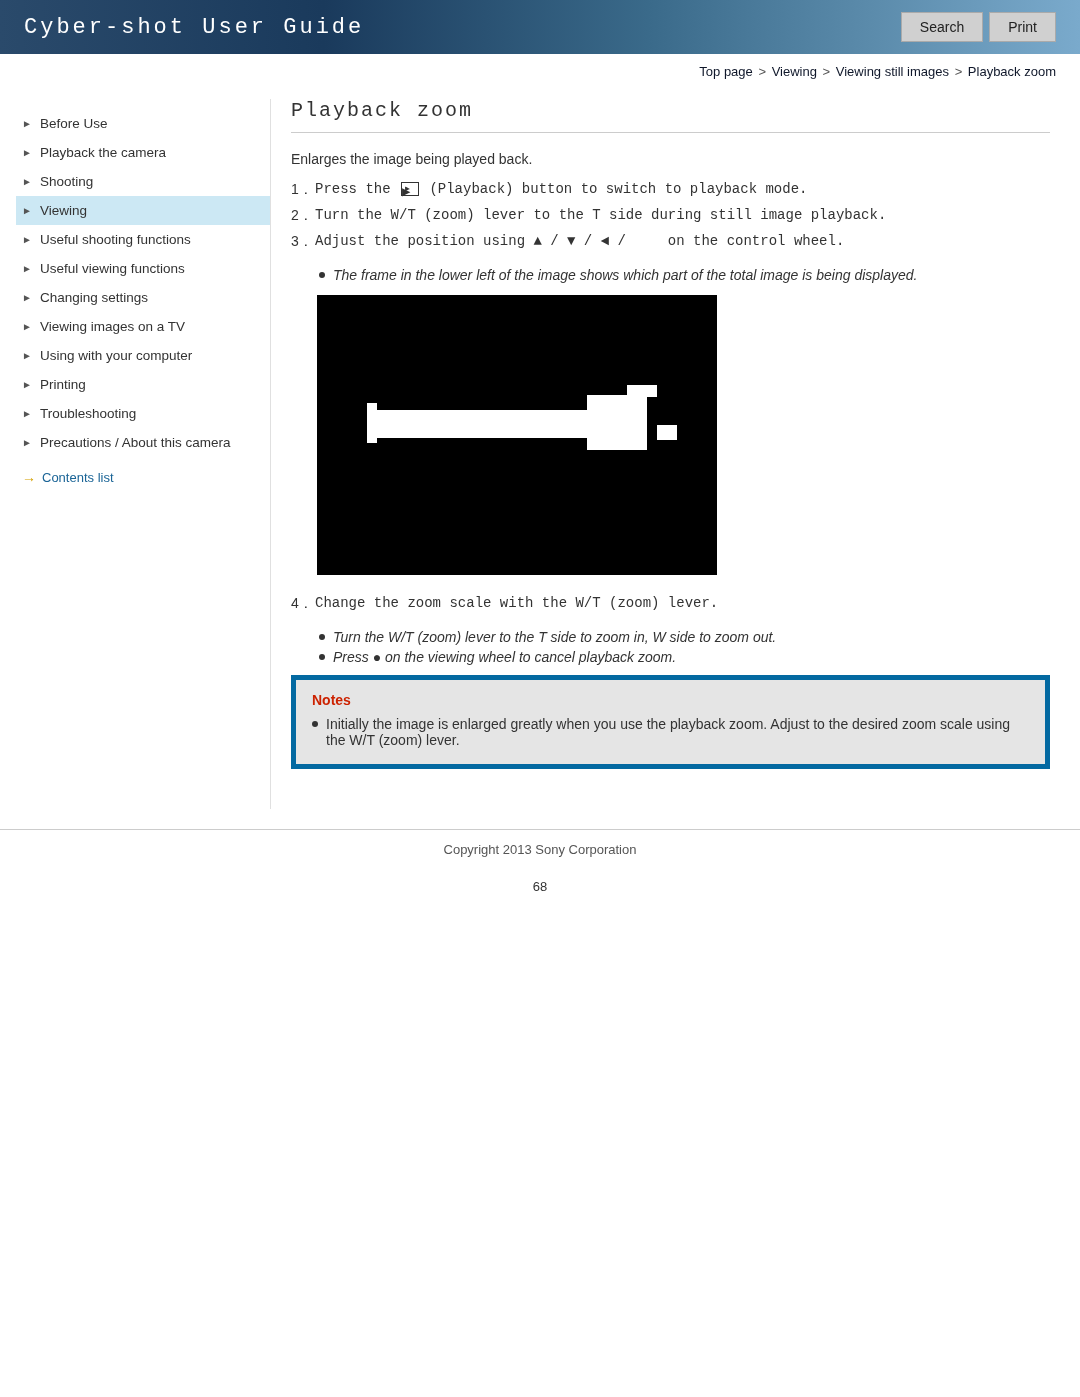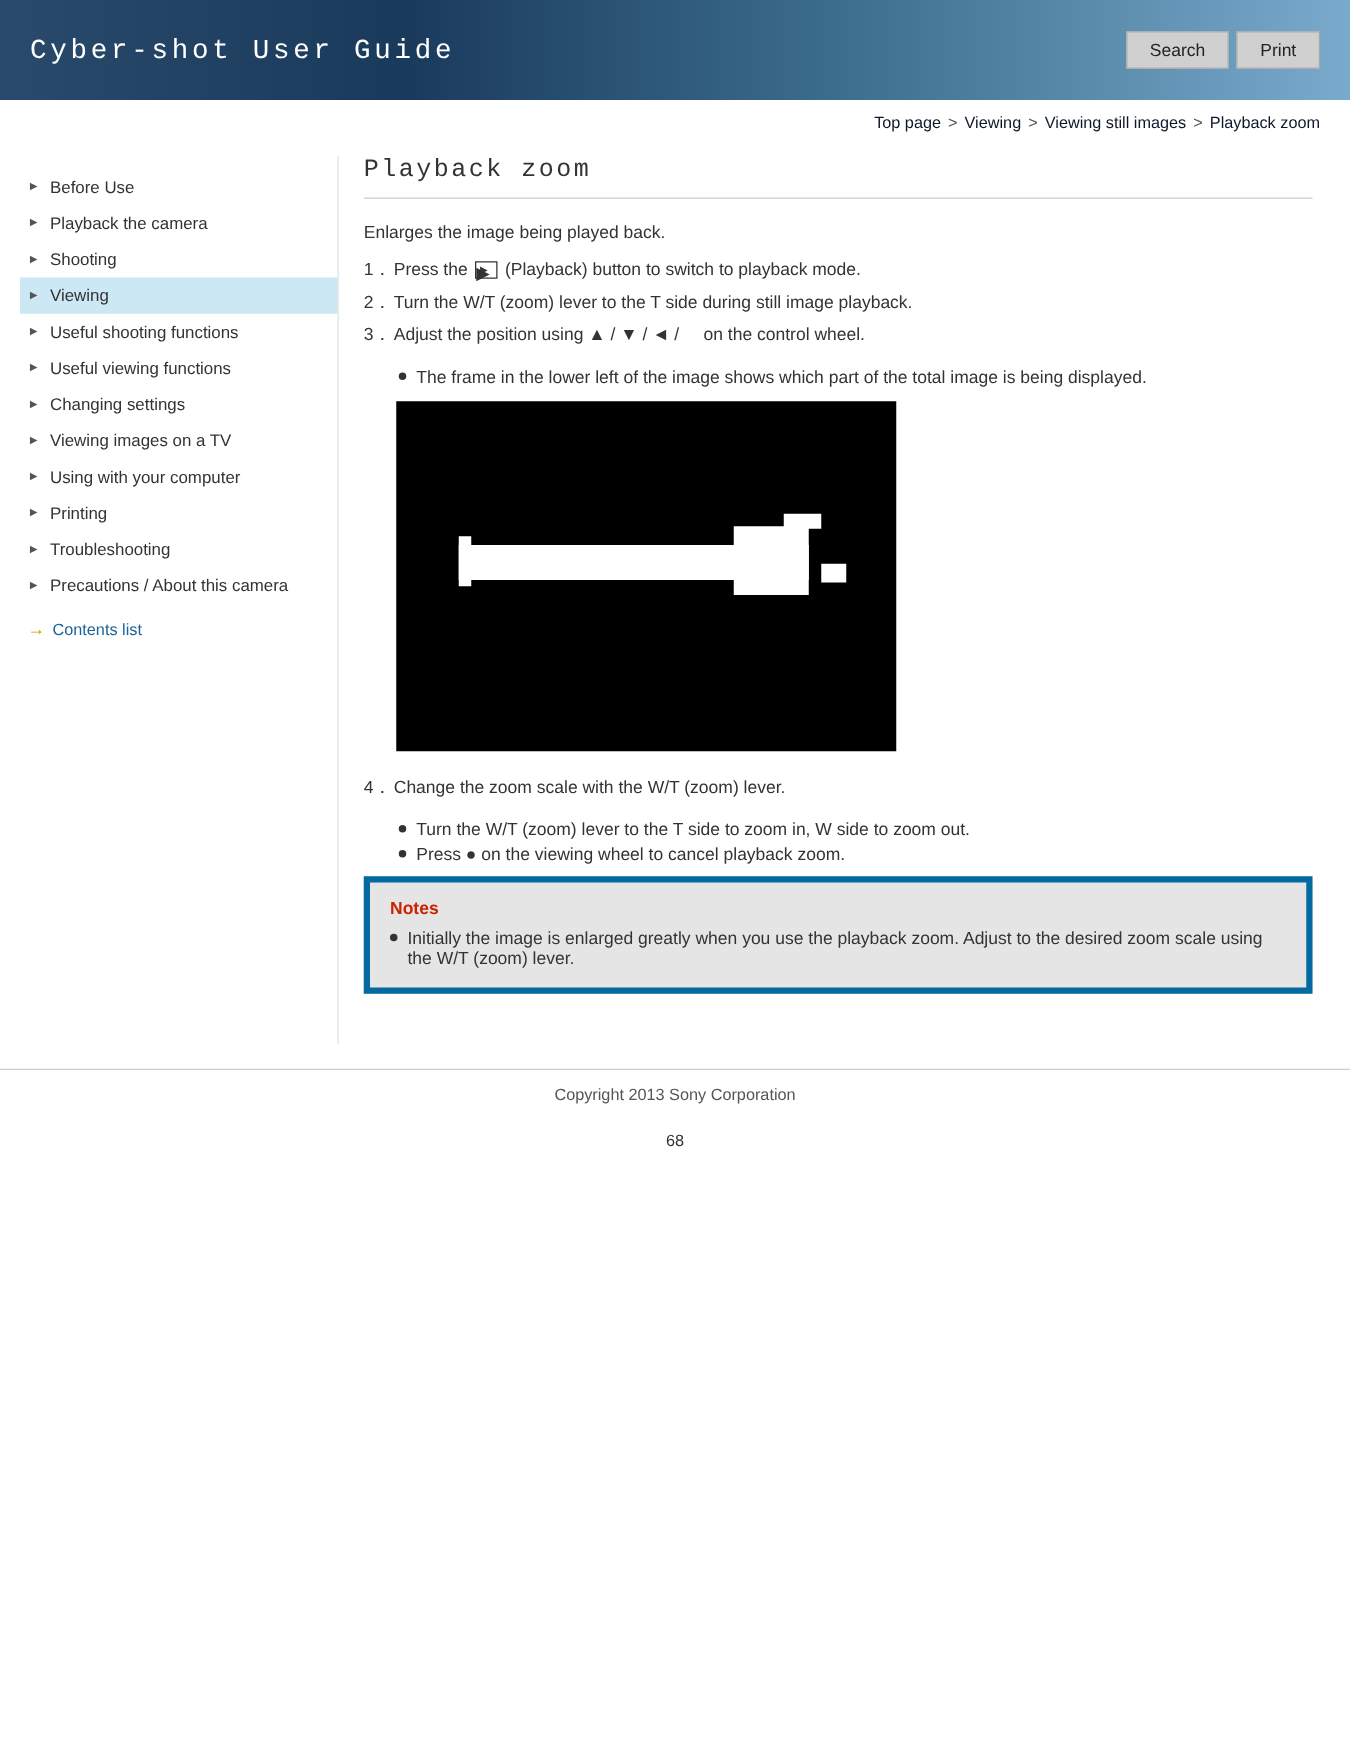--- a/index.html
+++ b/index.html
@@ -12,21 +12,21 @@
       min-height: 1397px;
     }
 
     
     .header {
       background: linear-gradient(to right, #2a4a6b 0%, #1a3a5c 30%, #3a6a8a 60%, #5a8aaa 80%, #7aaacc 100%);
       padding: 18px 24px;
       display: flex;
       align-items: center;
       justify-content: space-between;
-      height: 80px;
+      height: 54px;
     }
     .header-title {
       color: #fff;
       font-size: 22px;
       letter-spacing: 3px;
       font-family: 'Courier New', monospace;
       font-weight: normal;
     }
     .header-buttons {
       display: flex;
@@ -132,26 +132,27 @@
     .step-list li {
       margin-bottom: 8px;
       font-size: 14px;
       display: flex;
       align-items: flex-start;
     }
     .step-num {
       min-width: 24px;
       font-weight: normal;
     }
-    .step-text { flex: 1; }
+    .step-text { flex: 1; font-family: Liberation Mono, monospace; }
     .sub-bullet {
       list-style: none;
       padding-left: 28px;
       margin-top: 4px;
       margin-bottom: 8px;
+      font-style: italic;
     }
     .sub-bullet li {
       font-size: 14px;
       margin-bottom: 4px;
       display: flex;
       align-items: flex-start;
     }
     .bullet-dot {
       display: inline-block;
       width: 6px;

